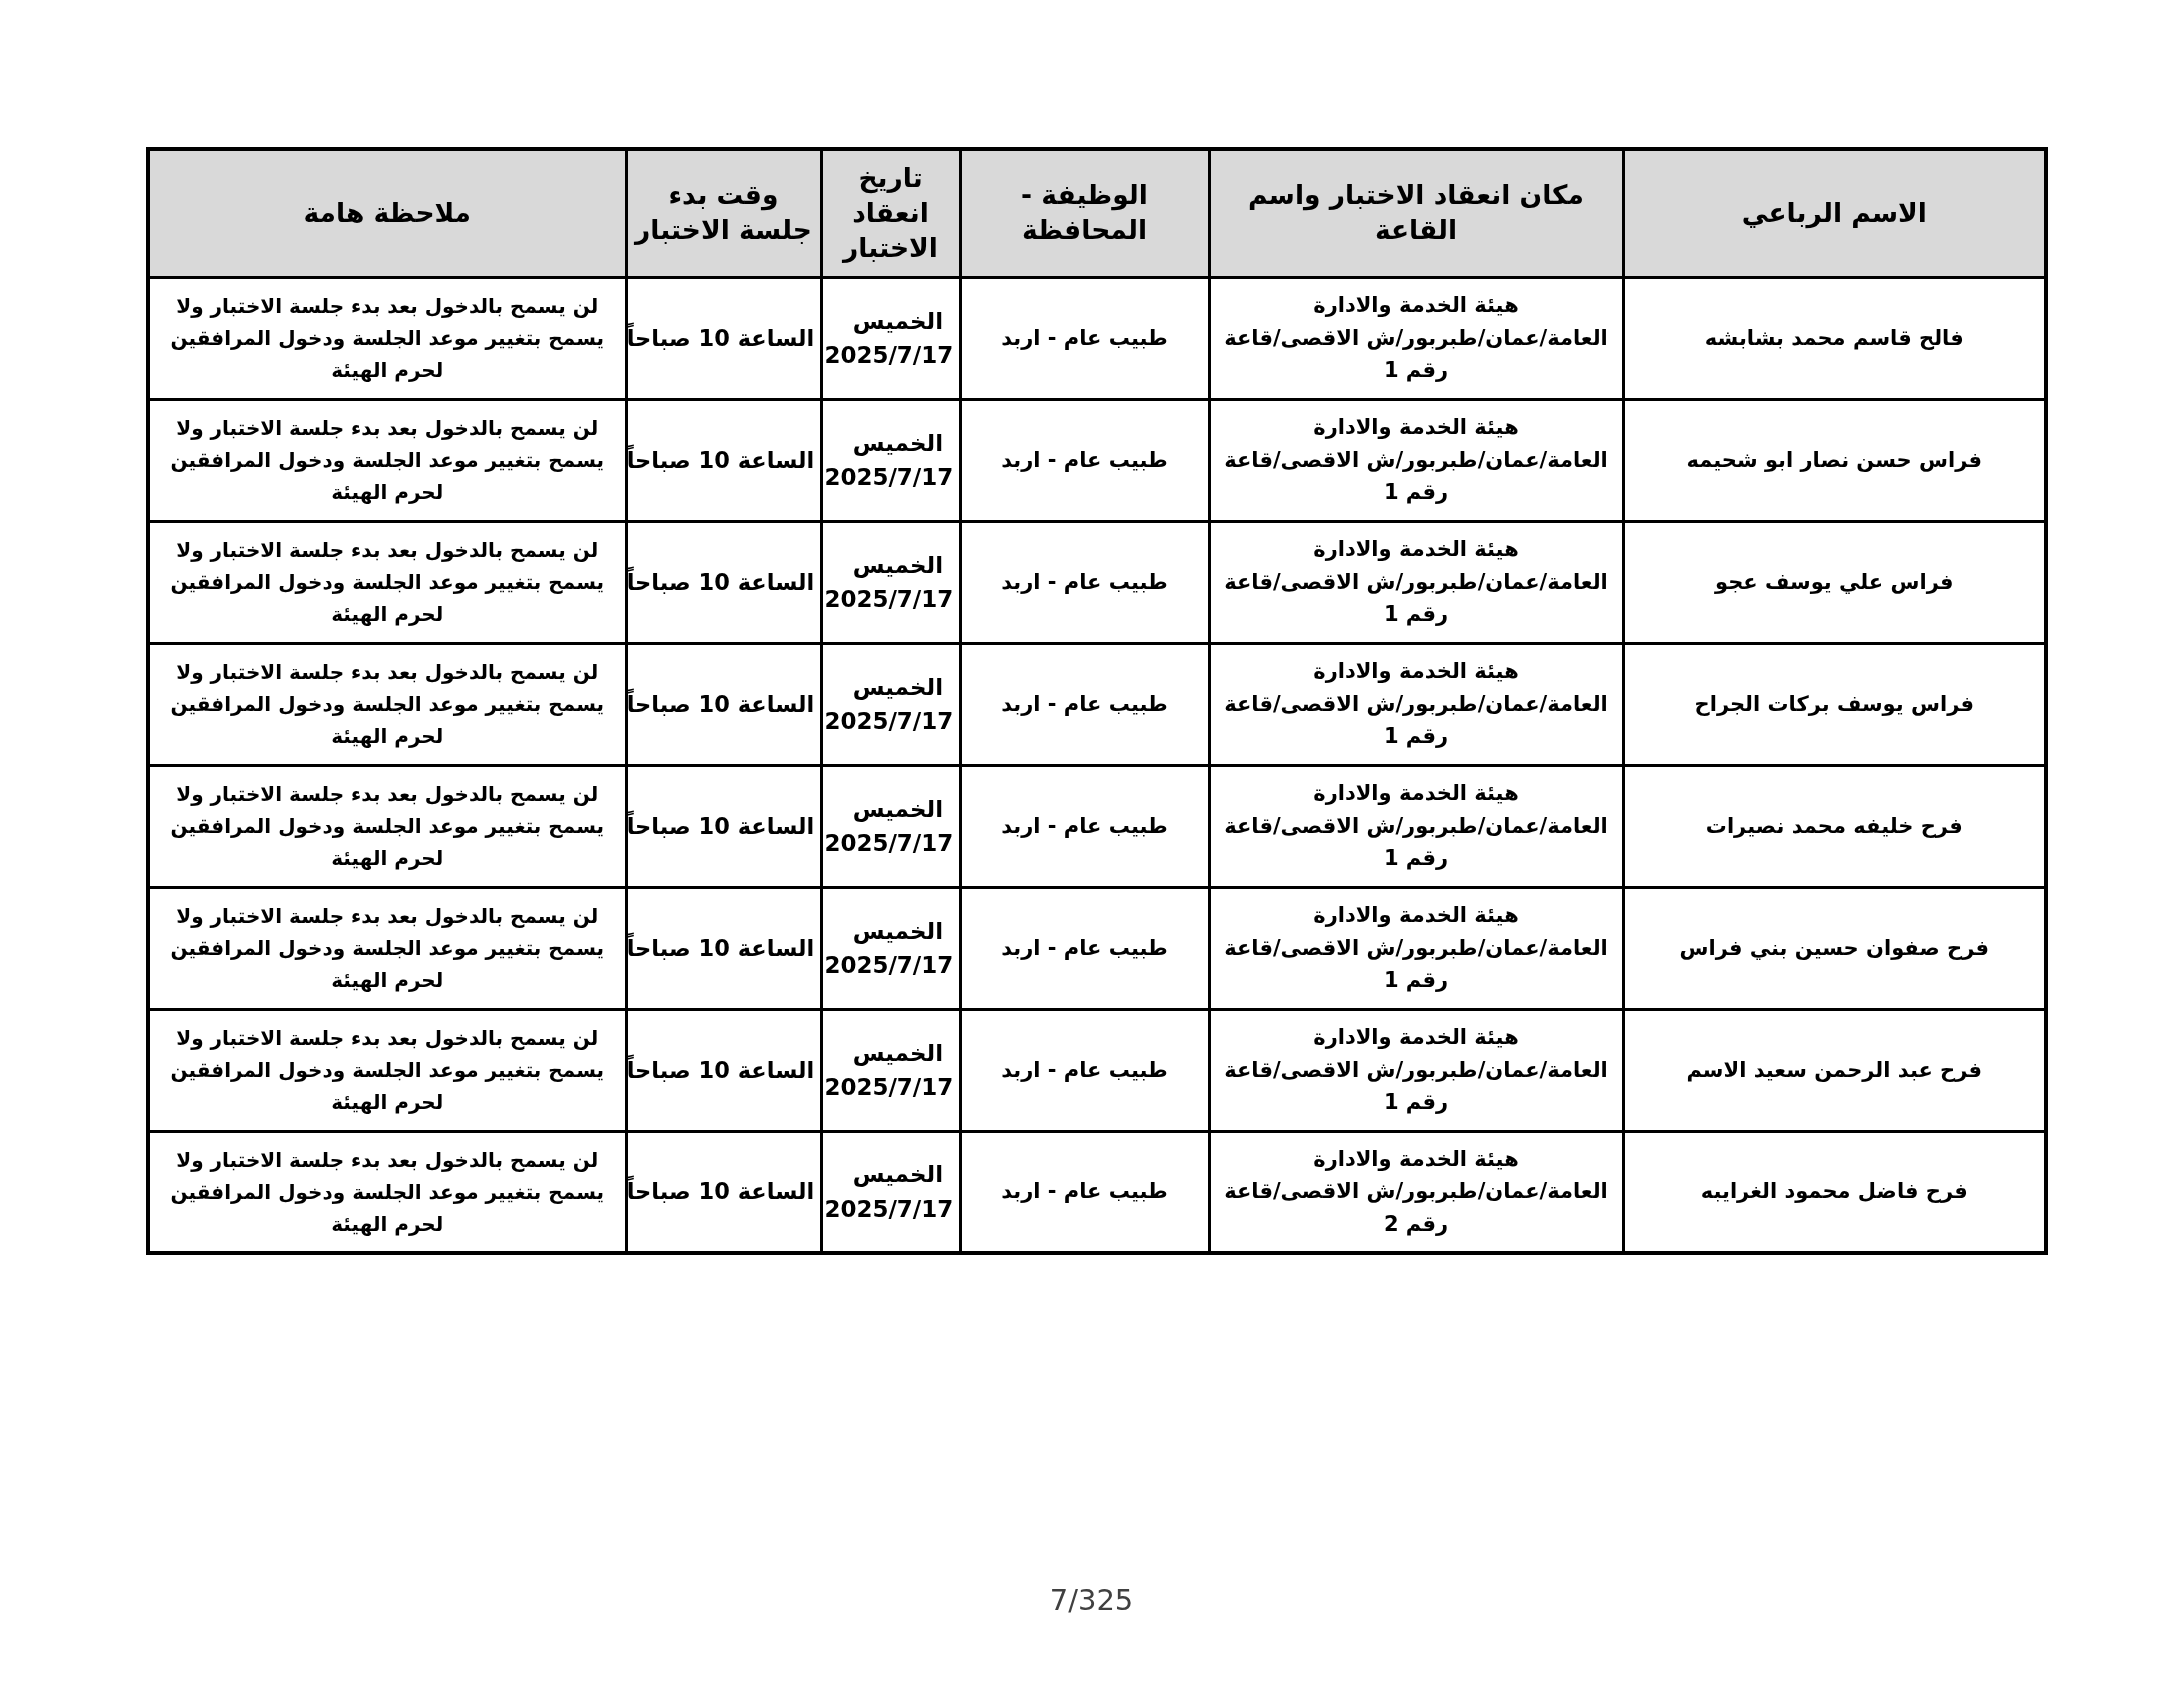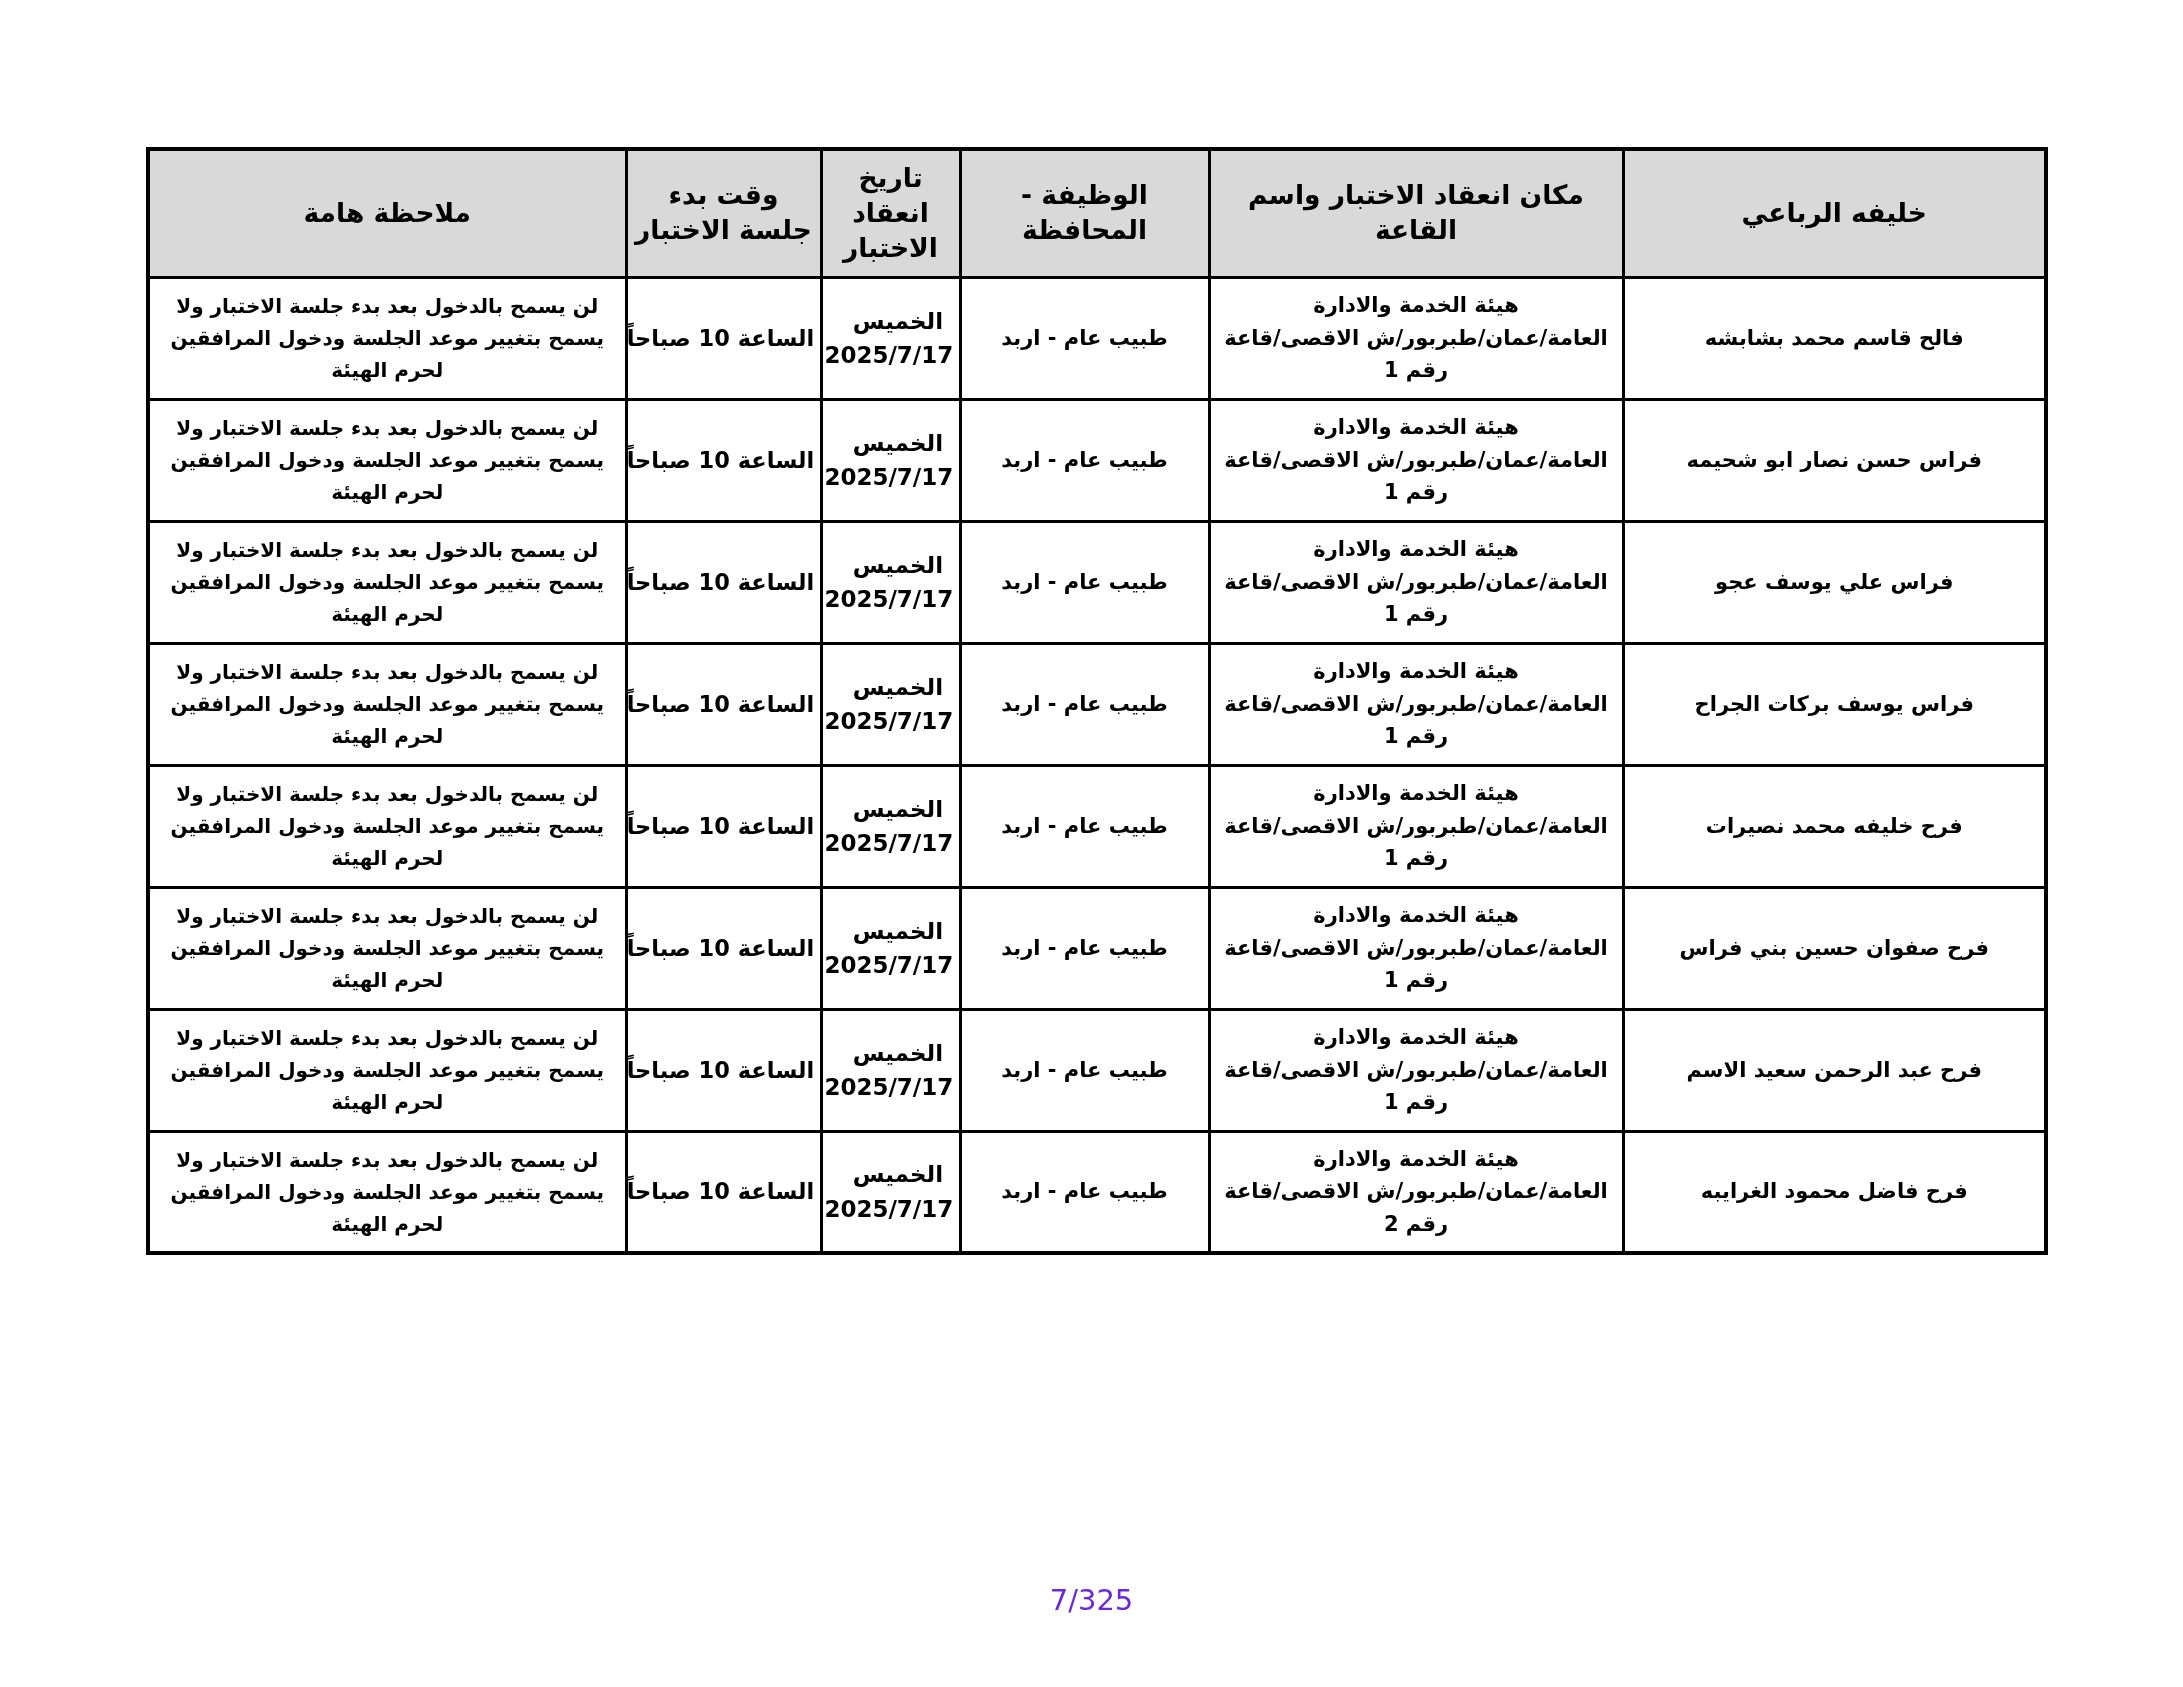--- a/index.html
+++ b/index.html
@@ -62,41 +62,41 @@
   td.cell-time  { font-weight: bold; font-size: 22.5px; white-space: nowrap; margin-left: 36px; }
   td.cell-date  { font-weight: bold; font-size: 23px; line-height: 1.5; padding-left: 20px; }
 
   .page-number {
     position: absolute;
     top: 1583px;
     left: 0;
     width: 100%;
     text-align: center;
     font-size: 29px;
-    color: #6d28d9;
+    color: #404040;
     direction: ltr;
   }
 </style>
 </head>
 <body>
 
 <div class="page">
 
   <table class="exam-table" dir="rtl">
     <colgroup>
       <col class="col-name">
       <col class="col-location">
       <col class="col-job">
       <col class="col-date">
       <col class="col-time">
       <col class="col-note">
     </colgroup>
     <thead>
       <tr id="header-row">
-          <th class="cell-name">خليفه الرباعي</th>
+          <th class="cell-name">الاسم الرباعي</th>
           <th class="cell-location">مكان انعقاد الاختبار واسم القاعة</th>
           <th class="cell-job">الوظيفة - المحافظة</th>
           <th class="cell-date">تاريخ انعقاد الاختبار</th>
           <th class="cell-time">وقت بدء جلسة الاختبار</th>
           <th class="cell-note">ملاحظة هامة</th>
         </tr>
     </thead>
     <tbody id="table-body">
         <tr>
           <td class="cell-name">فالح قاسم محمد بشابشه</td>

